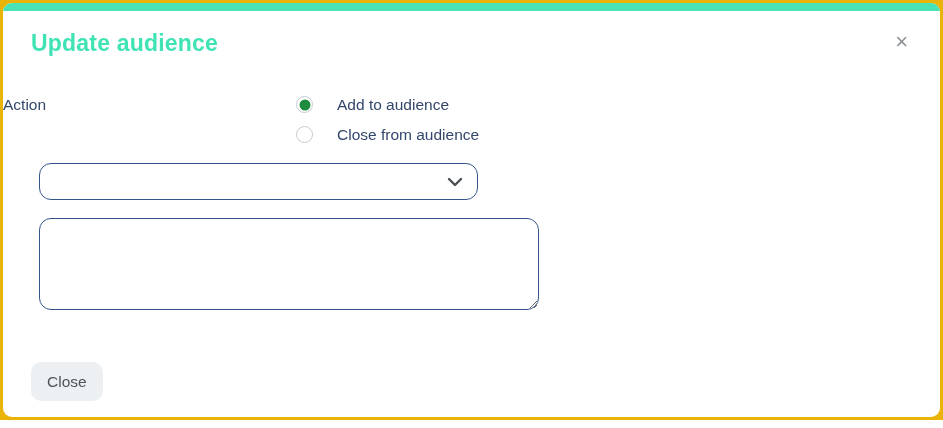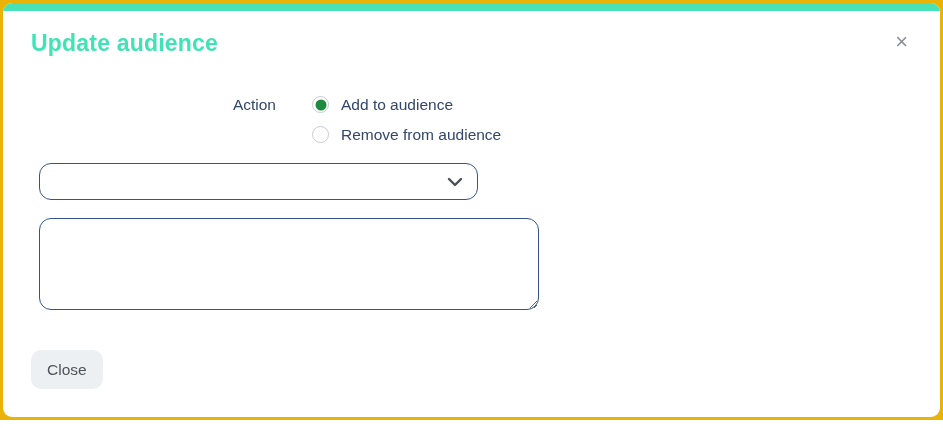--- a/index.html
+++ b/index.html
@@ -54,35 +54,34 @@
   .form-area {
     margin-top: 40px;
   }
   .form-row {
     display: flex;
     align-items: flex-start;
   }
   .form-label {
     width: 257px;
     flex: 0 0 257px;
-    text-align: right;
+    text-align: left;
     font-size: 15.5px;
     color: #32476b;
     padding-top: 0;
-    margin-left: 16px;
   }
   .field-col {
     margin-left: 36px;
   }
   .row-action .form-label { padding-top: 0px; line-height: 17px; }
   .radio-group { display: flex; flex-direction: column; gap: 13px; }
   .radio-option {
     display: flex;
     align-items: center;
-    gap: 12px;
+    gap: 24px;
     cursor: pointer;
   }
   .radio-circle {
     width: 17px;
     height: 17px;
     border-radius: 50%;
     border: 1px solid #c6cbd1;
     background: #ffffff;
     position: relative;
     flex: 0 0 17px;
@@ -140,21 +139,21 @@
     color: #32476b;
     padding: 8px 12px;
     outline: none;
     resize: both;
   }
   .modal-footer {
     margin-top: auto;
     display: flex;
     justify-content: space-between;
     align-items: flex-start;
-    padding: 0 30px 28px 28px;
+    padding: 0 30px 16px 28px;
   }
   .btn {
     border: none;
     border-radius: 10px;
     font-family: "Liberation Sans", "DejaVu Sans", sans-serif;
     font-size: 15.5px;
     height: 39px;
     cursor: pointer;
   }
   .btn-close {
@@ -186,21 +185,21 @@
 
       <div class="form-row row-action">
         <div class="form-label">Action</div>
         <div class="field-col radio-group">
           <div class="radio-option selected">
             <span class="radio-circle"></span>
             <span class="radio-label">Add to audience</span>
           </div>
           <div class="radio-option">
             <span class="radio-circle"></span>
-            <span class="radio-label">Remove from audience</span>
+            <span class="radio-label">Close from audience</span>
           </div>
         </div>
       </div>
 
       <div class="form-row row-audience">
         <div class="field-col select-wrap">
           <select class="audience-select">
             <option value=""></option>
           </select>
           <span class="chevron-down">

